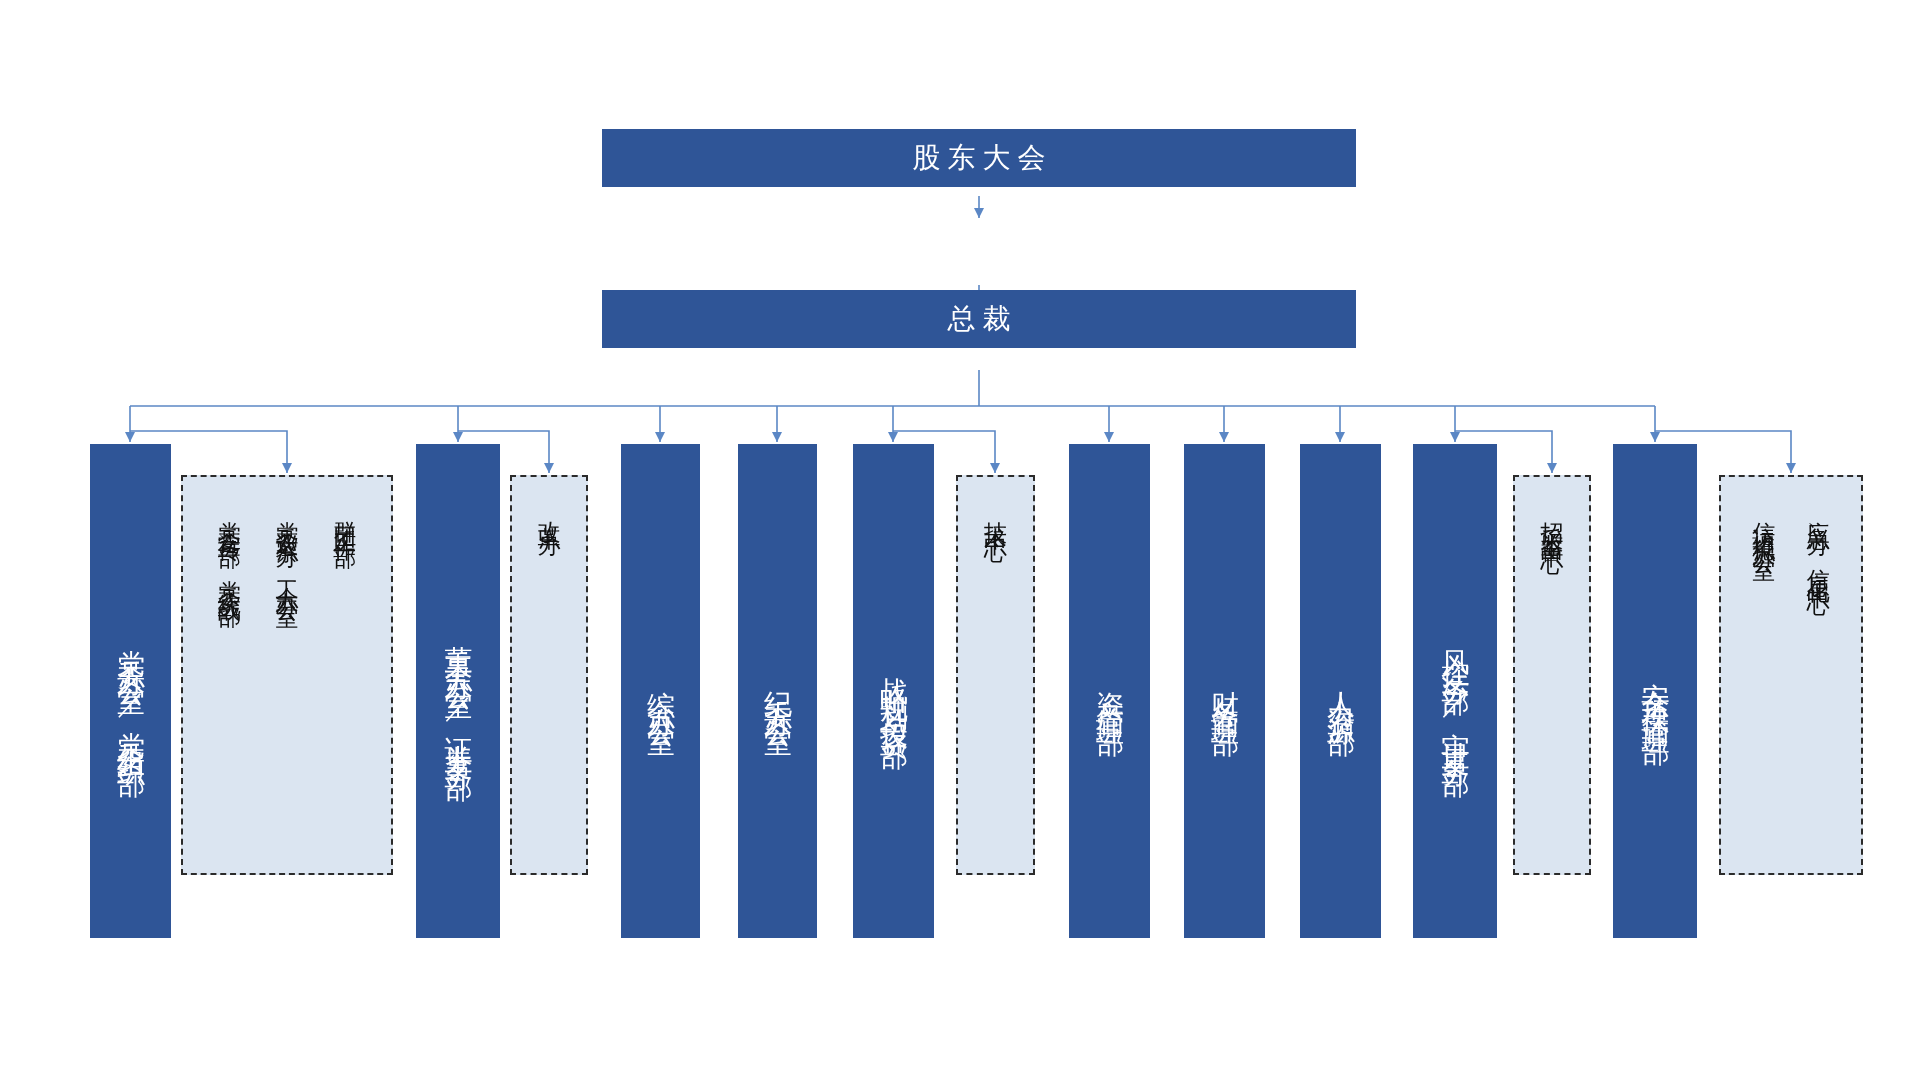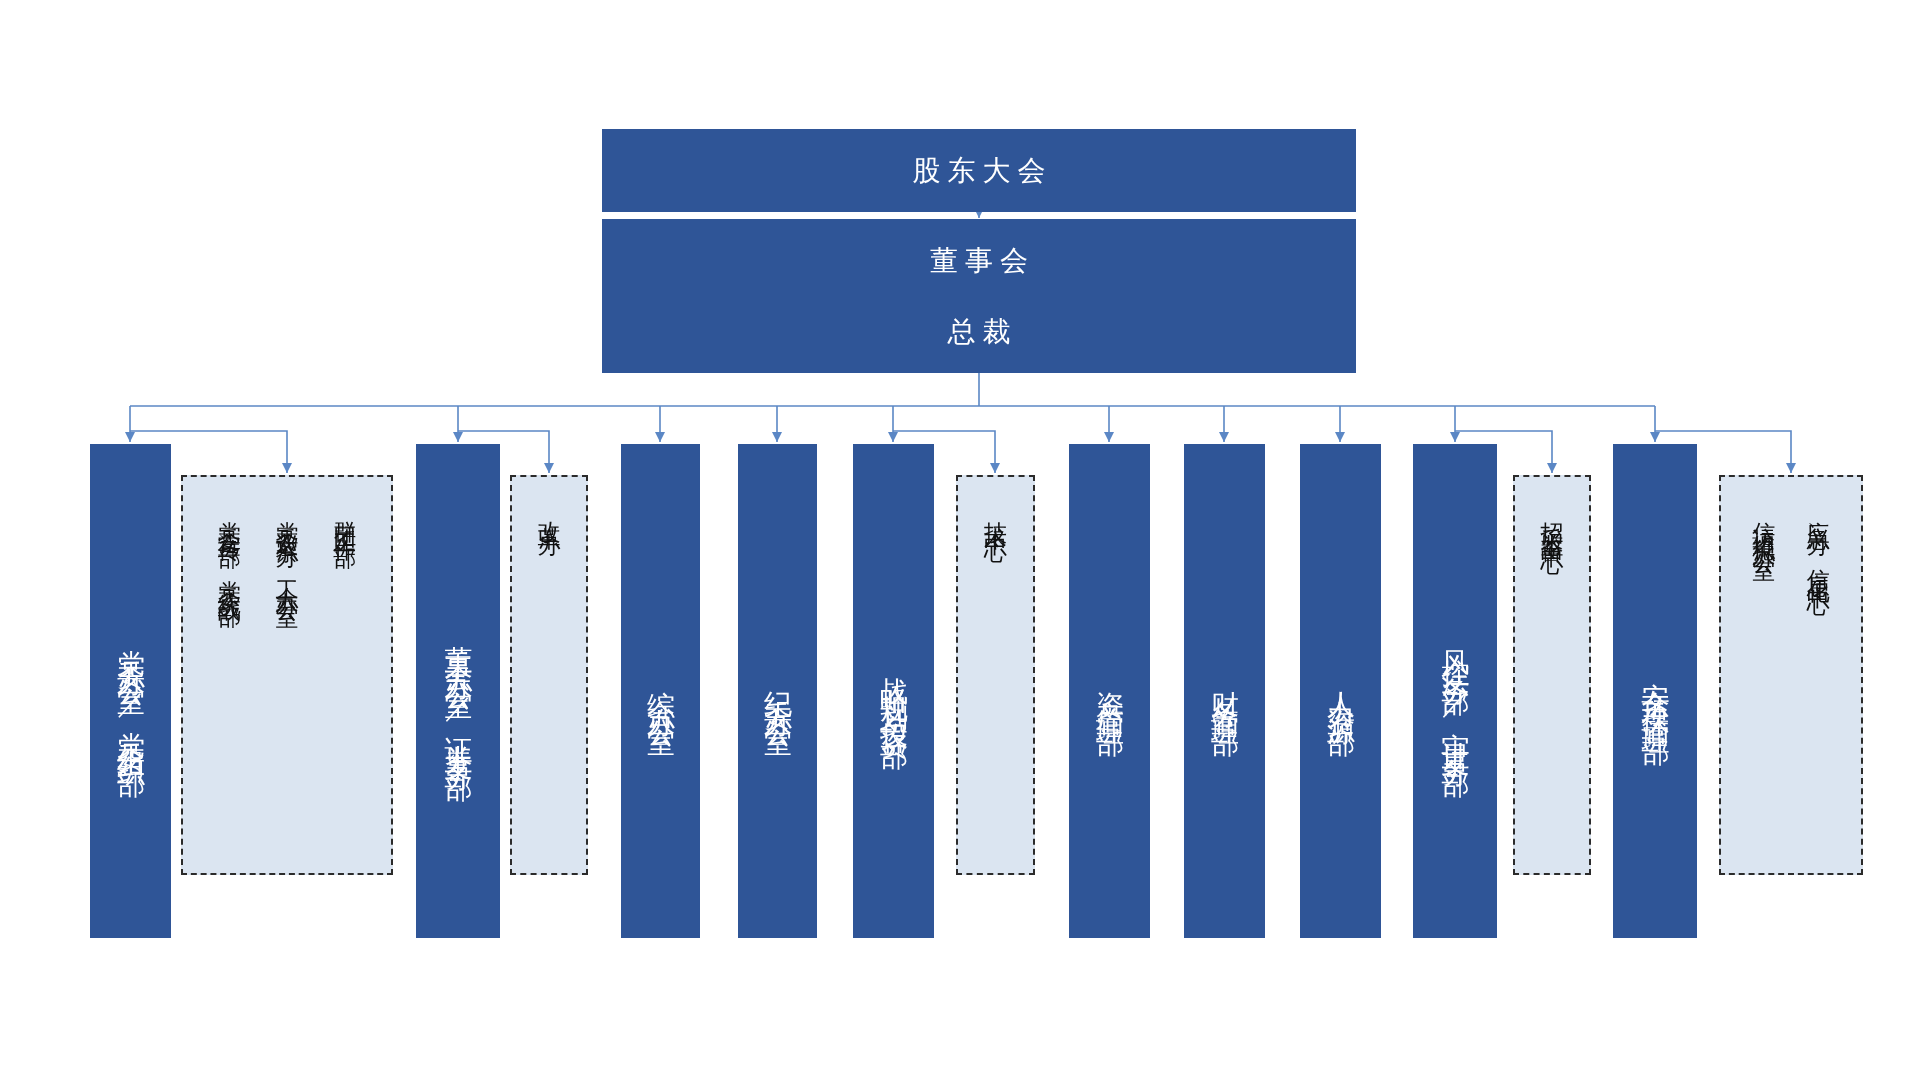--- a/index.html
+++ b/index.html
@@ -11,21 +11,21 @@
     --dashed-border:#2b2b2b;
     --connector:#5B87C5;
     --background:#FFFFFF;
   }
   html,body{margin:0;padding:0;background:var(--background);}
   .chart{
     position:relative;width:1920px;height:1080px;background:var(--background);
     font-family:"DejaVu Sans",sans-serif;overflow:hidden;
   }
   .bar{
-    position:absolute;left:602px;width:754px;height:83px;
+    position:absolute;left:602px;width:754px;height:58px;
     background:var(--solid-fill);color:var(--solid-text);
     display:flex;align-items:center;justify-content:center;
     font-size:28px;letter-spacing:7px;padding-left:7px;box-sizing:border-box;
   }
   .connectors{position:absolute;left:0;top:0;width:1920px;height:1080px;}
   .connectors path{stroke:var(--connector);stroke-width:1.6;fill:none;}
   #arrowhead path{fill:var(--connector);stroke:none;}
   .dept{
     position:absolute;display:flex;flex-direction:row;justify-content:center;
     box-sizing:border-box;
@@ -80,23 +80,20 @@
       <path d="M130,431 L287,431 L287,473" marker-end="url(#arrowhead)"></path>
       <path d="M458,431 L549,431 L549,473" marker-end="url(#arrowhead)"></path>
       <path d="M893,431 L995,431 L995,473" marker-end="url(#arrowhead)"></path>
       <path d="M1455,431 L1552,431 L1552,473" marker-end="url(#arrowhead)"></path>
       <path d="M1655,431 L1791,431 L1791,473" marker-end="url(#arrowhead)"></path>
     </g>
   </svg>
 
   <div class="bar" style="top:129px">
     <span>股东大会</span>
-  </div>
-  <div class="bar" style="top:219px">
-    <span>董事会</span>
   </div>
   <div class="bar" style="top:290px">
     <span>总裁</span>
   </div>
 
   <div class="dept solid" style="left:90px;width:81px">
     <span class="vtext">党委办公室／党委组织部</span>
   </div>
 
   <div class="dept dashed cols" style="left:181px;width:212px">

